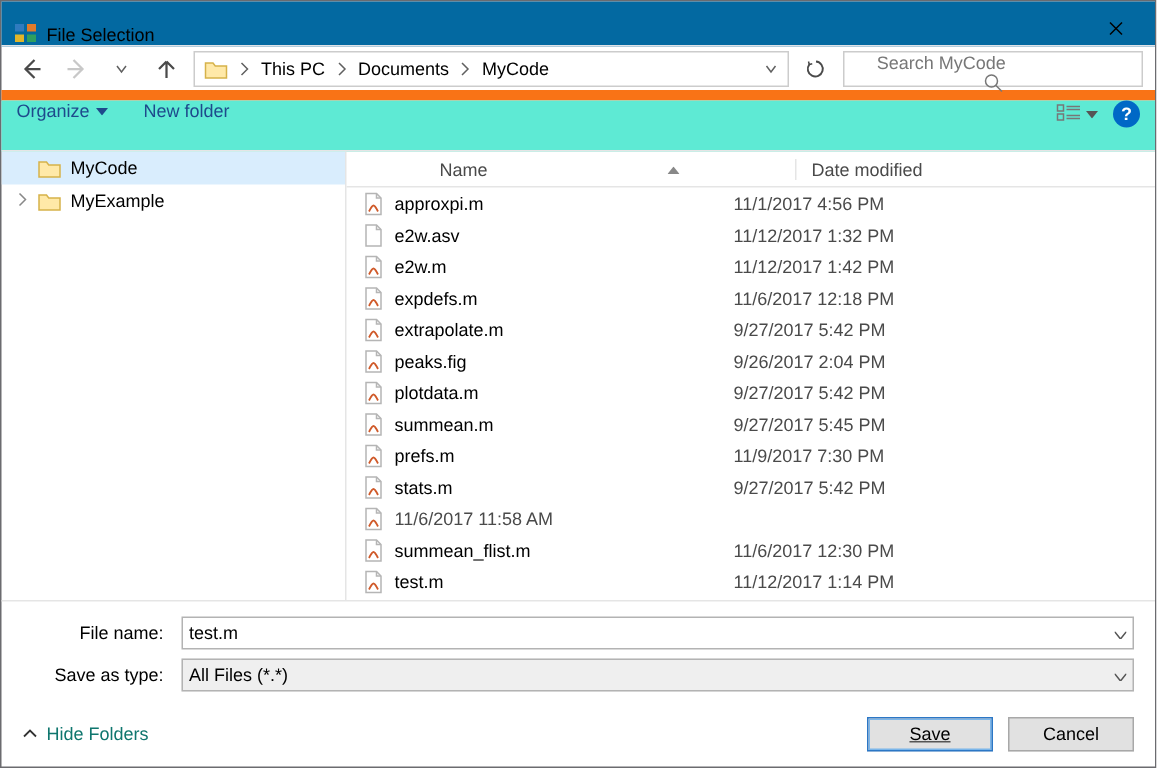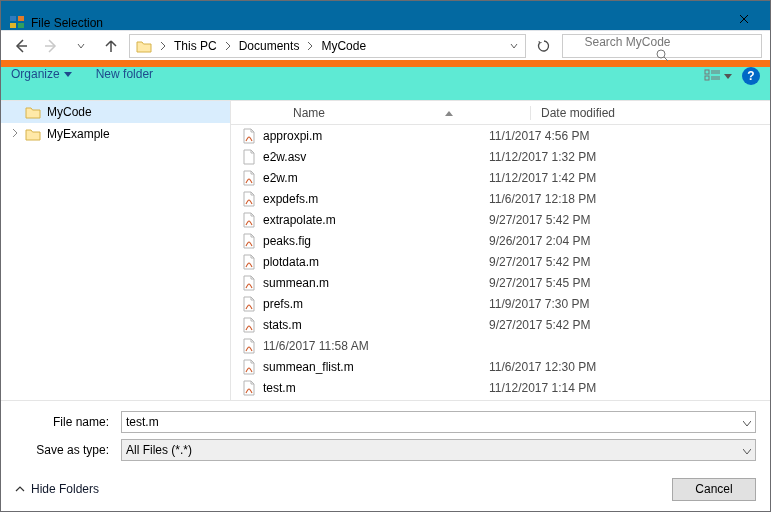--- a/index.html
+++ b/index.html
@@ -49,21 +49,21 @@
   .row .fdate { flex: 1; color: #4a4a4a; }
 
   .bottom { padding: 10px 14px 6px 14px; display: grid; grid-template-columns: 100px 1fr; gap: 6px 6px; align-items: center; }
   .bottom label { text-align: right; padding-right: 6px; }
   .fld { height: 22px; border: 1px solid #b3b3b3; background: #fff; display: flex; align-items: center; padding: 0 4px; }
   .fld input, .fld span.val { border: none; outline: none; flex: 1; font-size: 12px; font-family: inherit; }
   .fld.dropdown { background: #efefef; }
   .fld .dd { color: #555; }
 
   .footer { height: 44px; display: flex; align-items: center; padding: 0 14px; gap: 10px; }
-  .hide-folders { display: flex; align-items: center; gap: 6px; color: #0f172a; }
+  .hide-folders { display: flex; align-items: center; gap: 6px; color: #0f766e; }
   .footer-spacer { flex: 1; }
   .btn { width: 84px; height: 23px; border: 1px solid #a8a8a8; background: #e1e1e1; display: flex; align-items: center; justify-content: center; }
   .btn.primary { border: 1px solid #2b77c6; box-shadow: inset 0 0 0 1px #7bb6ea; }
   .sort-arrow { color:#888; font-size:9px; margin-left: 40px;}
 </style>
 </head>
 <body>
 
 <div class="window">
 
@@ -389,18 +389,21 @@
   </div>
 
   <div class="footer">
     <div class="hide-folders">
       <svg width="10" height="6" viewBox="0 0 10 6">
           <path d="M1 5 L5 1 L9 5" stroke="#333" fill="none" stroke-width="1.2"></path>
         </svg>
       <span>Hide Folders</span>
     </div>
     <div class="footer-spacer"></div>
+    <div class="btn primary">
+      <span style="text-decoration: underline; text-decoration-color:#555;">Save</span>
+    </div>
     <div class="btn">
       <span>Cancel</span>
     </div>
   </div>
 
 </div>
 
 </body></html>

